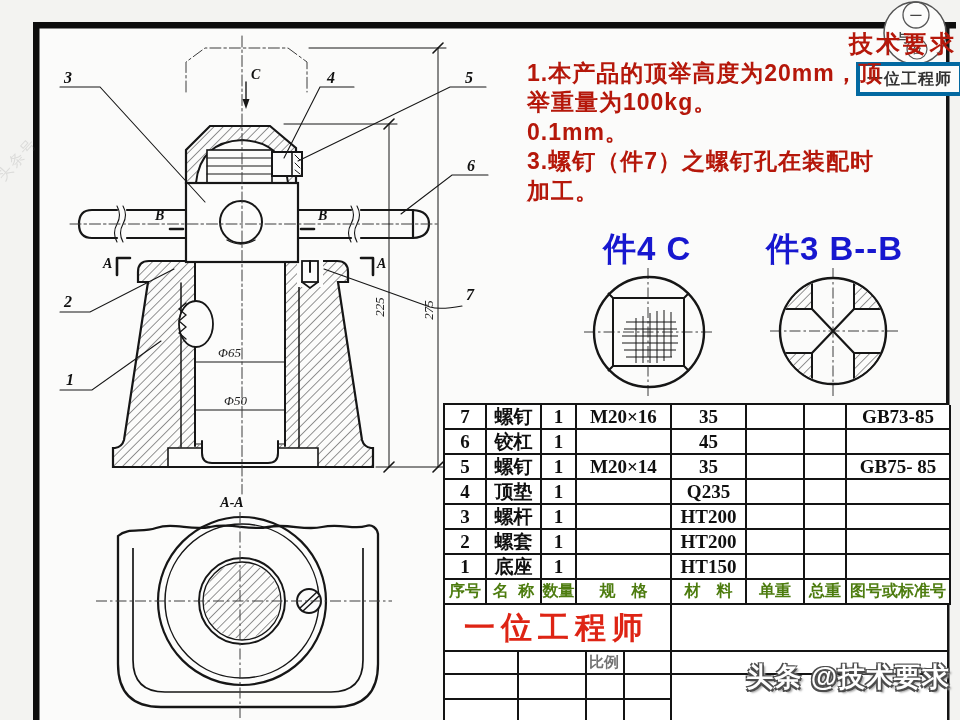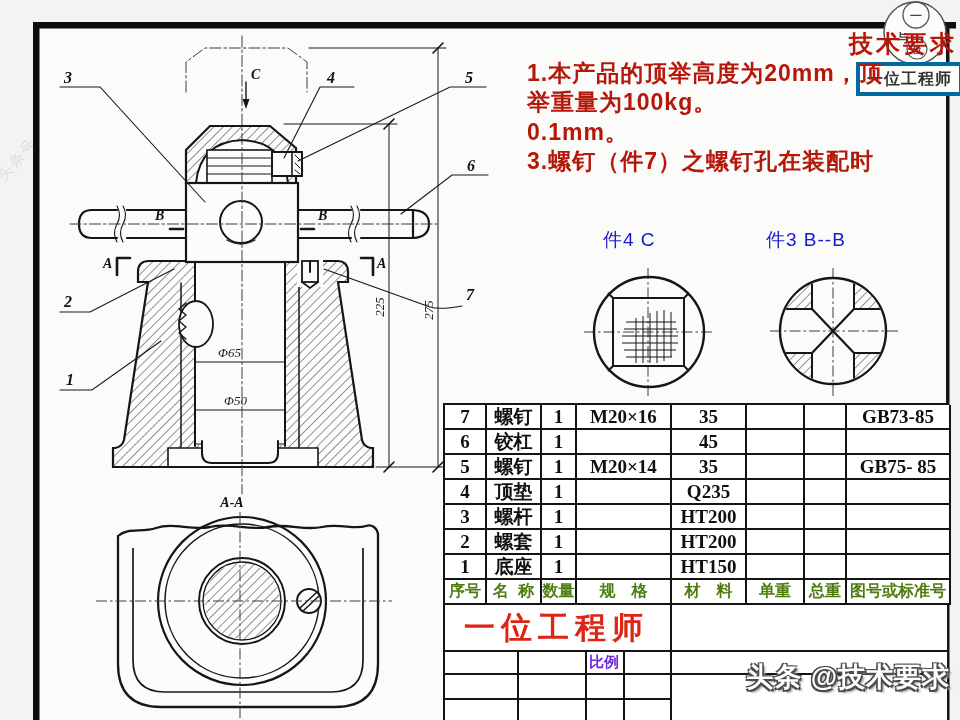--- a/index.html
+++ b/index.html
@@ -10,40 +10,40 @@
   .cl{stroke:#3d3d3d;stroke-width:1;stroke-dasharray:11 3 2.5 3;fill:none}
   .dim{font:italic 13px "Liberation Serif","DejaVu Serif",serif;fill:#222}
   .callout{font:italic bold 16px "Liberation Serif","DejaVu Serif",serif;fill:#111}
   .lbl{font:italic bold 14px "Liberation Serif","DejaVu Serif",serif;fill:#111}
   .logo-char{font:bold 12px "Liberation Sans",sans-serif;fill:#444;text-anchor:middle}
 
   .req{position:absolute;left:527px;top:29px;width:430px;color:#b5170a;font-weight:bold;z-index:5}
   .req-title{text-align:right;font-size:24px;letter-spacing:3px;line-height:30px}
   .req-line{font-size:23px;line-height:29.4px;letter-spacing:1px;white-space:nowrap}
 
-  .dv-label{position:absolute;top:227px;color:#1717cf;font-weight:normal;font-size:19px;
+  .dv-label{position:absolute;top:227px;color:#1717cf;font-weight:bold;font-size:33px;
             letter-spacing:1px;z-index:3;white-space:nowrap}
   #dv1{left:603px}#dv2{left:766px}
 
   .ptable{position:absolute;left:443px;top:403px;width:506px;height:202px;display:grid;
           grid-template-columns:42px 55px 35px 95px 75px 58px 42px 104px;grid-auto-rows:25px;
           background:#fff;border-top:2px solid #141414;border-left:2px solid #141414;
           box-sizing:border-box;z-index:4}
   .ptable>div{border-right:2px solid #141414;border-bottom:2px solid #141414;display:flex;
           align-items:center;justify-content:center;font-family:"Liberation Serif","DejaVu Serif",serif;
           font-weight:bold;font-size:19px;color:#101010;white-space:nowrap;overflow:visible}
   .ptable>div.hd{color:#4d7c0f;font-family:Liberation Mono, monospace;font-size:16px;letter-spacing:0}
 
   .tblock{position:absolute;left:443px;top:605px;width:506px;height:115px;background:#fff;z-index:4}
   .tblock .hl,.tblock .vl{position:absolute;background:#141414}
   .hl{height:2px}.vl{width:2px}
   .tb-title{position:absolute;left:0;top:1px;width:227px;height:44px;display:flex;align-items:center;
             justify-content:center;color:#de2414;font-weight:bold;font-size:31px;letter-spacing:6px;white-space:nowrap}
   .tb-scale{position:absolute;left:142px;top:46px;width:38px;height:22px;display:flex;align-items:center;
-            justify-content:center;color:#6d28d9;font-weight:bold;font-size:15px}
+            justify-content:center;color:#737373;font-weight:bold;font-size:15px}
   .wm-br{position:absolute;left:700px;top:659px;width:250px;font-size:27px;font-weight:bold;color:#fff;
          letter-spacing:1px;text-align:right;white-space:nowrap;z-index:6;
          text-shadow:-1.5px -1.5px 0 #4c4c4c,1.5px -1.5px 0 #4c4c4c,-1.5px 1.5px 0 #4c4c4c,1.5px 1.5px 0 #4c4c4c,3px 3px 2px #a8a8a8}
   .logo-box{position:absolute;left:856px;top:62px;width:99px;height:26px;background:#fdfdfc;
             border:4px solid #0369a1;z-index:3;display:flex;align-items:center;justify-content:center;
             font-size:16px;font-weight:bold;color:#333;letter-spacing:1px;white-space:nowrap}
   .wm-left{position:absolute;left:-8px;top:150px;transform:rotate(-48deg);color:rgba(100,100,100,0.16);
            font-size:15px;z-index:2;letter-spacing:2px}
 </style>
 </head>
@@ -218,20 +218,21 @@
     <text class="logo-char" x="917" y="53" style="font-size:9px">位</text>
   </g>
 </svg>
 
 <div class="req">
   <div class="req-title">技术要求</div>
   <div class="req-line">1.本产品的顶举高度为20mm，顶</div>
   <div class="req-line">举重量为100kg。</div>
   <div class="req-line">0.1mm。</div>
   <div class="req-line">3.螺钉（件7）之螺钉孔在装配时</div>
+  <div class="req-line">加工。</div>
 </div>
 
 <div class="dv-label" id="dv1">件4 C</div>
 <div class="dv-label" id="dv2">件3 B--B</div>
 
 <div class="ptable">
     <div>7</div>
     <div>螺钉</div>
     <div>1</div>
     <div>M20×16</div>

